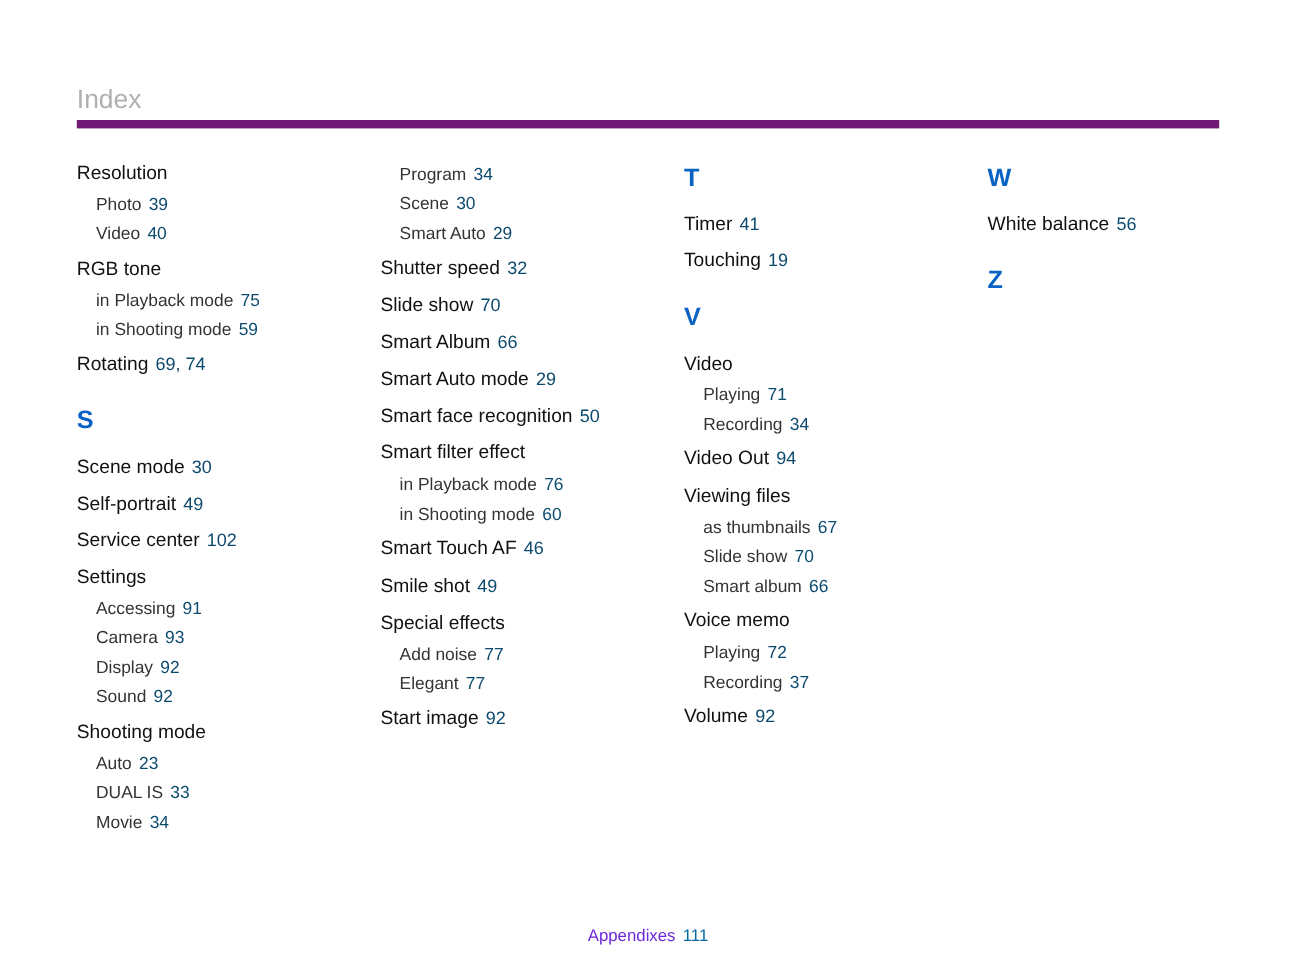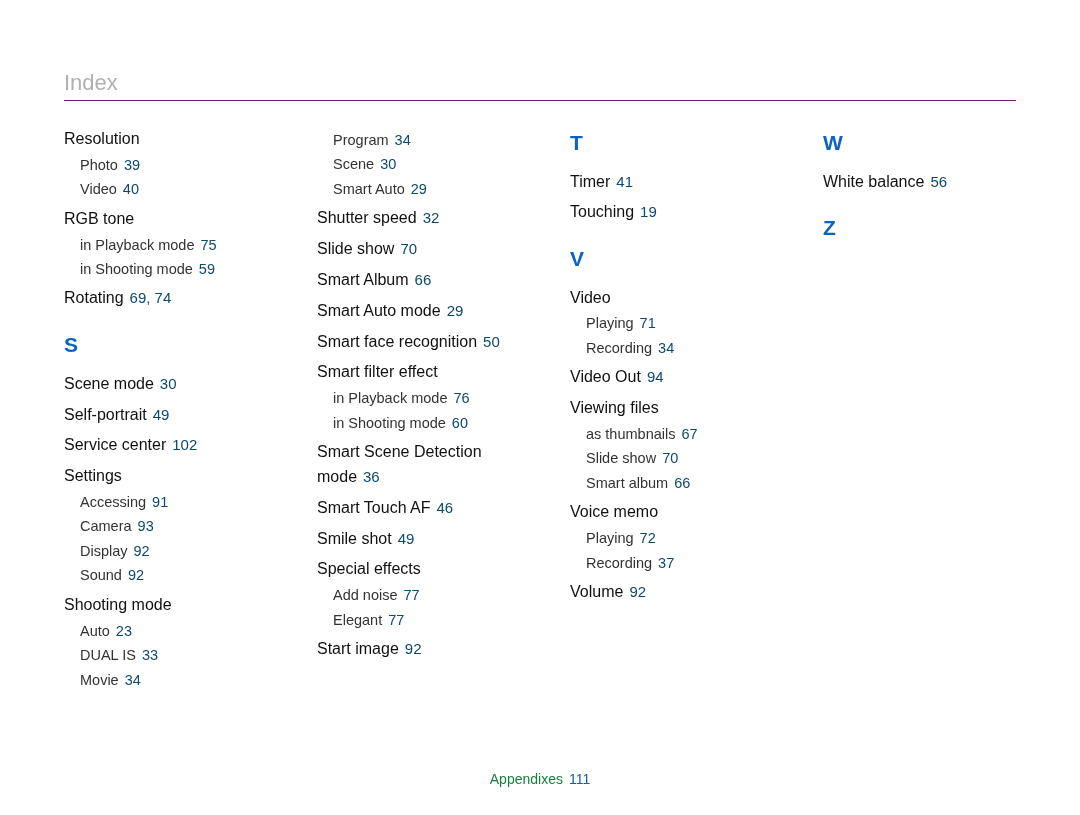--- a/index.html
+++ b/index.html
@@ -15,21 +15,21 @@
     box-sizing: border-box;
     width: 1080px;
     height: 815px;
     padding: 70px 64px 30px 64px;
     position: relative;
   }
   .header {
     font-size: 22px;
     color: #b0b0b0;
     font-weight: 400;
-    border-bottom: 1px solid #701a75;
+    border-bottom: 7px solid #701a75;
     padding-bottom: 4px;
     margin-bottom: 26px;
   }
   .columns {
     display: flex;
     gap: 60px;
   }
   .col {
     flex: 1 1 0;
     min-width: 0;
@@ -68,21 +68,21 @@
   .topic + .topic { margin-top: 6px; }
   .footer {
     position: absolute;
     bottom: 28px;
     left: 0;
     width: 100%;
     text-align: center;
     font-size: 14px;
     color: #444;
   }
-  .footer .label { color: #15803d; }
+  .footer .label { color: #6d28d9; }
   .footer .num { margin-left: 6px; color: #0369a1; }
 </style>
 </head>
 <body>
 
 <div class="page">
   <div class="header">Index</div>
 
   <div class="columns" id="columns">
       <div class="col">
@@ -143,23 +143,20 @@
         </div>
         <div class="topic">
           <div><span class="topic-title">Smart face recognition</span><span class="pg">50</span></div>
         </div>
         <div class="topic">
           <div><span class="topic-title">Smart filter effect</span></div>
           <div class="sub sub-line"><span>in Playback mode</span><span class="pg">76</span></div>
           <div class="sub sub-line"><span>in Shooting mode</span><span class="pg">60</span></div>
         </div>
         <div class="topic">
-          <div><span class="topic-title">Smart Scene Detection mode</span><span class="pg">36</span></div>
-        </div>
-        <div class="topic">
           <div><span class="topic-title">Smart Touch AF</span><span class="pg">46</span></div>
         </div>
         <div class="topic">
           <div><span class="topic-title">Smile shot</span><span class="pg">49</span></div>
         </div>
         <div class="topic">
           <div><span class="topic-title">Special effects</span></div>
           <div class="sub sub-line"><span>Add noise</span><span class="pg">77</span></div>
           <div class="sub sub-line"><span>Elegant</span><span class="pg">77</span></div>
         </div>

